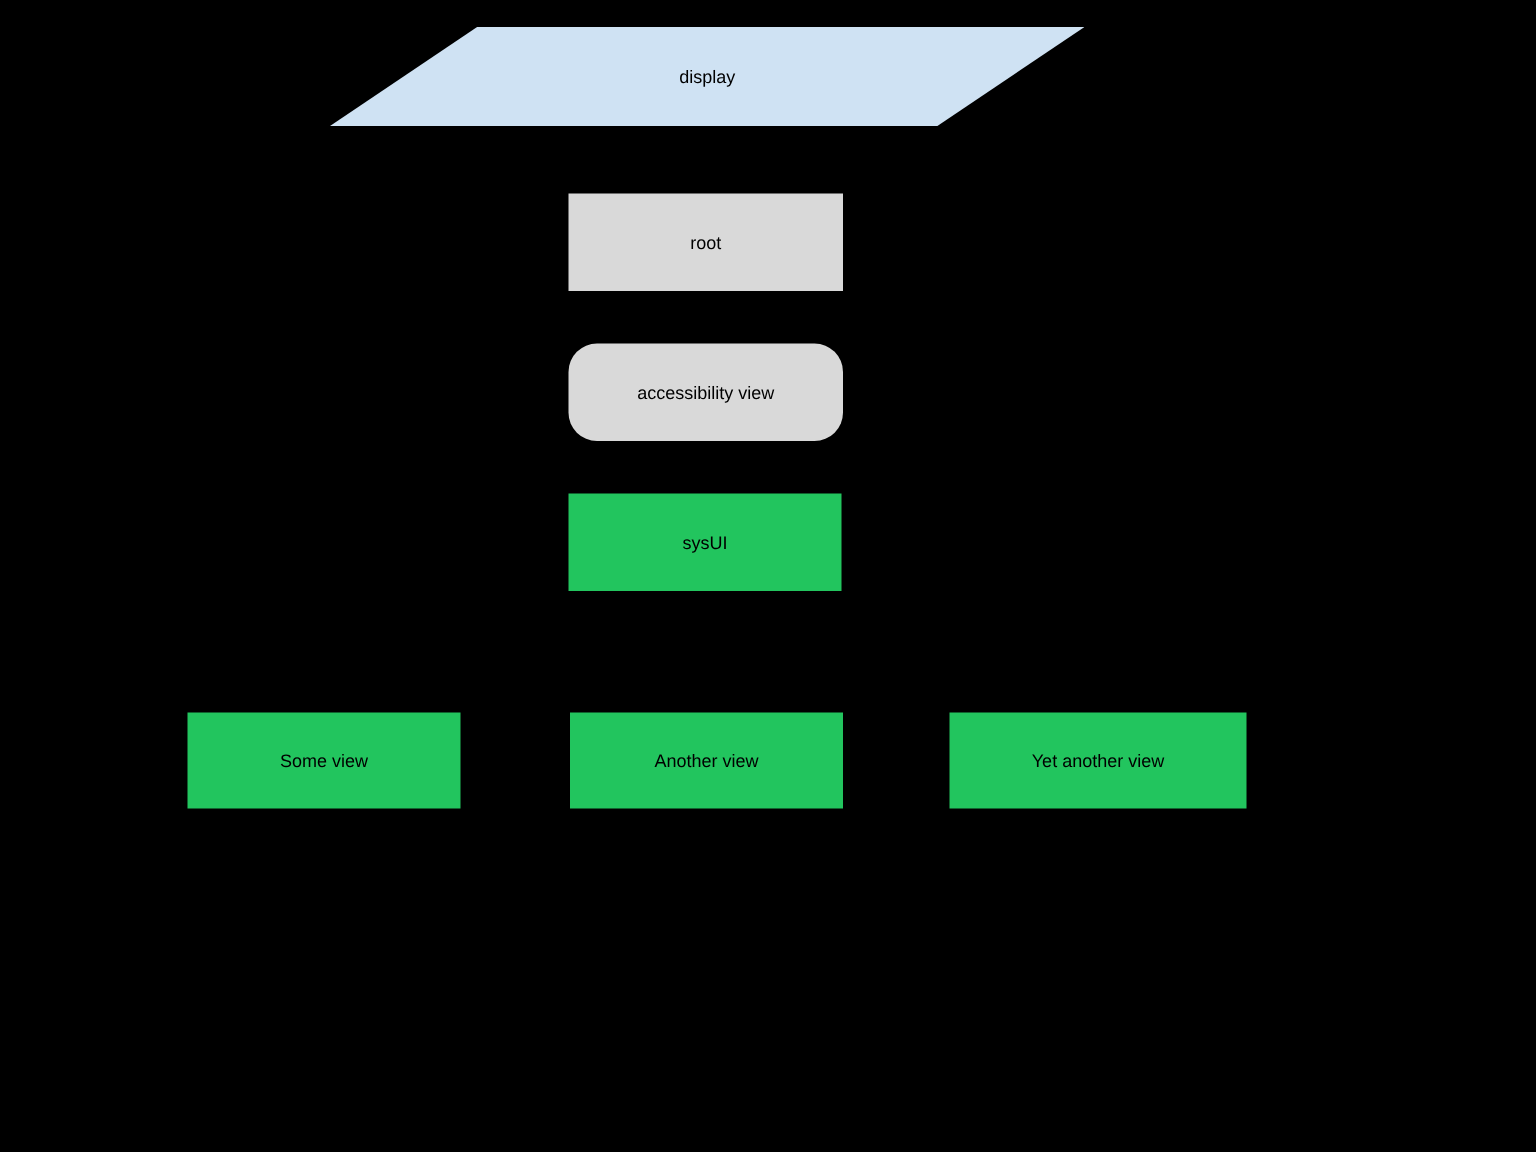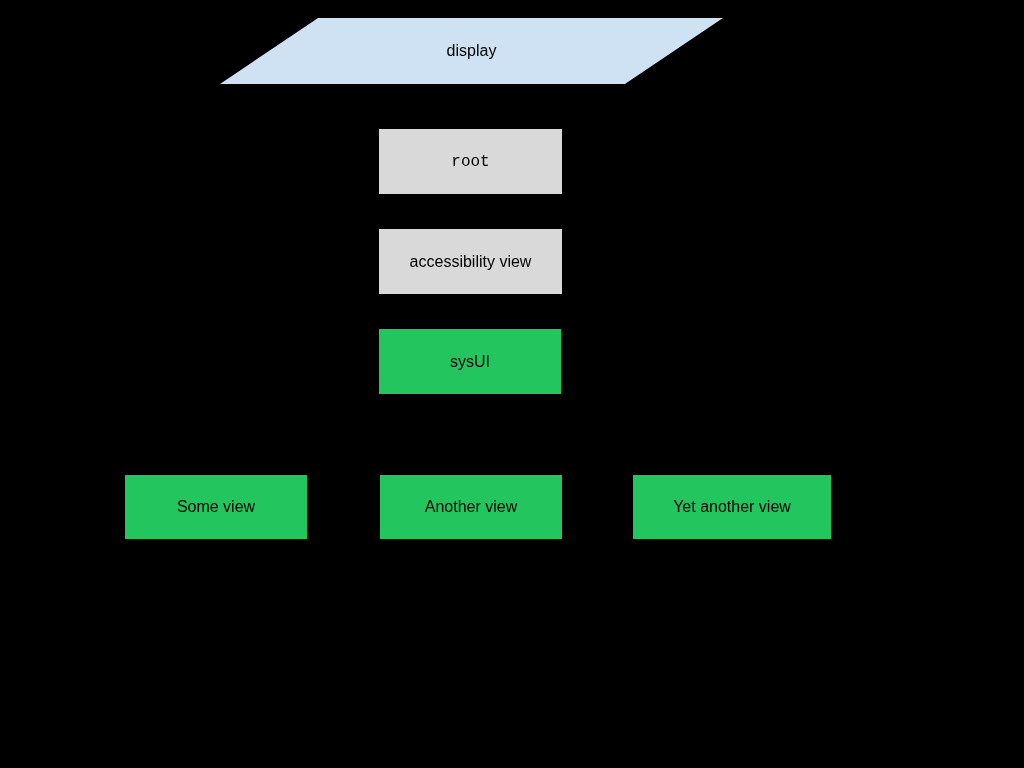--- a/index.html
+++ b/index.html
@@ -14,48 +14,48 @@
     background: #000000;
     overflow: hidden;
     font-family: "Liberation Sans", sans-serif;
   }
   .node {
     position: absolute;
     display: flex;
     align-items: center;
     justify-content: center;
     color: #000000;
-    font-size: 16px;
+    font-size: 12px;
     line-height: 1;
     text-align: center;
     user-select: none;
   }
   .node-blue  { background: #cfe2f3; }
   .node-gray  { background: #d9d9d9; }
   .node-green { background: #22c55e; }
 
   #node-display {
     left: 220px;
     top: 18px;
     width: 503px;
     height: 66px;
     clip-path: polygon(19.5% 0%, 100% 0%, 80.5% 100%, 0% 100%);
   }
   #node-root {
     left: 379px;
     top: 129px;
     width: 183px;
     height: 65px;
-    font-family: Liberation Mono, monospace;
   }
   #node-accessibility-view {
     left: 379px;
     top: 229px;
     width: 183px;
     height: 65px;
+    border-radius: 19px;
   }
   #node-sysui {
     left: 379px;
     top: 329px;
     width: 182px;
     height: 65px;
   }
   #node-some-view {
     left: 125px;
     top: 475px;

